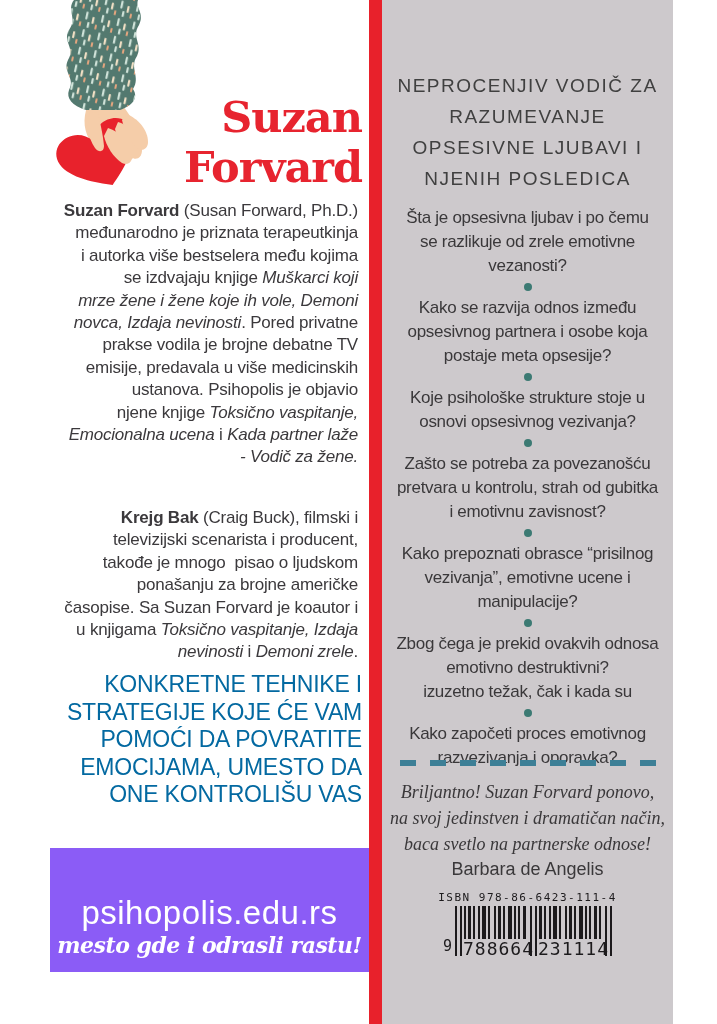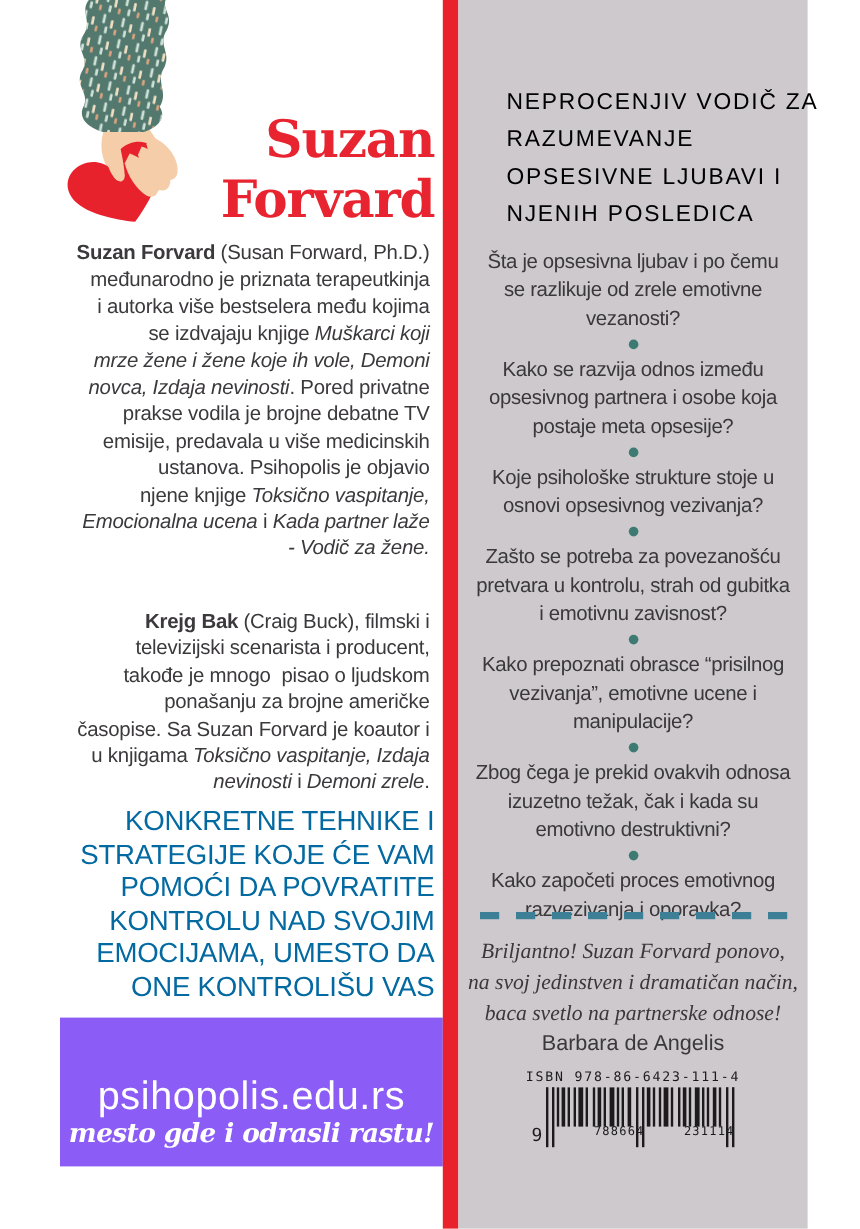--- a/index.html
+++ b/index.html
@@ -23,22 +23,22 @@
   .site-block{position:absolute;left:50px;top:848px;width:319px;height:124px;
               text-align:center;box-sizing:border-box;padding-top:46px;color:#ffffff;}
   .site-url{font-size:33px;font-weight:300;line-height:38px;letter-spacing:0.5px;}
   .site-tagline{font-family:"DejaVu Serif",serif;font-style:italic;font-weight:700;
                 font-size:22px;line-height:26px;letter-spacing:-0.5px;}
 
   
   .red-stripe{position:absolute;left:369px;top:0;width:13px;height:1024px;}
   .right-col{position:absolute;left:382px;top:0;width:291px;height:1024px;}
 
-  .blurb-heading{position:absolute;left:0;top:70px;width:291px;text-align:left;
-                 font-size:19px;line-height:31px;letter-spacing:1.5px;color:#000000;margin-left:40px;}
+  .blurb-heading{position:absolute;left:0;top:70px;width:291px;text-align:center;
+                 font-size:19px;line-height:31px;letter-spacing:1.5px;color:#404040;}
   .bullets{position:absolute;left:0;top:206px;width:291px;text-align:center;
            font-size:17px;line-height:24px;letter-spacing:-0.3px;color:#3a383a;}
   .dot{width:8px;height:8px;border-radius:50%;margin:5px auto;}
   .dashes{position:absolute;left:0;top:760px;width:291px;text-align:center;font-size:0;}
   .dashes span{display:inline-block;width:16px;height:6px;margin:0 7px;}
   .quote{position:absolute;left:0;top:779px;width:291px;text-align:center;
          font-family:"Liberation Serif",serif;font-style:italic;font-size:18px;
          line-height:26px;color:#3a383a;}
   .attribution{position:absolute;left:0;top:859px;width:291px;text-align:center;
                font-size:18px;color:#3a383a;}
@@ -48,21 +48,21 @@
   .barcode-row{margin-top:2px;display:flex;justify-content:center;align-items:flex-start;height:54px;}
   .bc-lead{font-family:"DejaVu Sans Mono",monospace;font-size:15px;padding-top:31px;padding-right:3px;}
   .bc-guard{width:7px;height:50px;position:relative;}
   .bc-guard i{position:absolute;top:0;width:2px;height:50px;background:#1c1a1c;}
   .bc-guard i:first-child{left:0;}
   .bc-guard i:last-child{right:0;}
   .bc-group{width:66px;height:50px;position:relative;margin:0 1px;}
   .bc-bars{position:absolute;left:0;top:0;width:66px;height:33px;font-size:0;white-space:nowrap;overflow:hidden;}
   .bc-bars i{display:inline-block;height:33px;background:#1c1a1c;vertical-align:top;}
   .bc-num{position:absolute;left:0;top:32px;width:50px;text-align:center;
-          font-family:"DejaVu Sans Mono",monospace;font-size:10px;letter-spacing:1px;padding-left:28px;}
+          font-family:"DejaVu Sans Mono",monospace;font-size:18px;letter-spacing:1px;}
 </style>
 </head>
 <body>
 
 <div class="page">
 
   <svg class="illustration" viewBox="0 0 130 196">
     <defs>
       <pattern id="sleevedash" width="16" height="18" patternUnits="userSpaceOnUse" patternTransform="rotate(12)">
         <rect width="16" height="18" fill="none"></rect>
@@ -118,21 +118,20 @@
       <div><span>ponašanju za brojne američke</span></div>
       <div><span>časopise. Sa Suzan Forvard je koautor i</span></div>
       <div><span>u knjigama </span><span class="seg-i">Toksično vaspitanje, Izdaja</span></div>
       <div><span class="seg-i">nevinosti</span><span> i </span><span class="seg-i">Demoni zrele</span><span>.</span></div>
     </div>
 
   <div class="callout lines">
       <div><span>KONKRETNE TEHNIKE I</span></div>
       <div><span>STRATEGIJE KOJE ĆE VAM</span></div>
       <div><span>POMOĆI DA POVRATITE</span></div>
-      <div><span>KONTROLU NAD SVOJIM</span></div>
       <div><span>EMOCIJAMA, UMESTO DA</span></div>
       <div><span>ONE KONTROLIŠU VAS</span></div>
     </div>
 
   <div class="site-block" style="background:#8b5cf6">
     <div class="site-url">psihopolis.edu.rs</div>
     <div class="site-tagline">mesto gde i odrasli rastu!</div>
   </div>
 
   <div class="red-stripe" style="background:#e8212b"></div>
@@ -171,22 +170,22 @@
         </div>
         <div class="dot" style="background: rgb(60, 122, 115);"></div>
         <div>
           <div><span>Kako prepoznati obrasce “prisilnog</span></div>
           <div><span>vezivanja”, emotivne ucene i</span></div>
           <div><span>manipulacije?</span></div>
         </div>
         <div class="dot" style="background: rgb(60, 122, 115);"></div>
         <div>
           <div><span>Zbog čega je prekid ovakvih odnosa</span></div>
+          <div><span>emotivno destruktivni?</span></div>
           <div><span>izuzetno težak, čak i kada su</span></div>
-          <div><span>emotivno destruktivni?</span></div>
         </div>
         <div class="dot" style="background: rgb(60, 122, 115);"></div>
         <div>
           <div><span>Kako započeti proces emotivnog</span></div>
           <div><span>razvezivanja i oporavka?</span></div>
         </div>
       </div>
 
     <div class="dashes"><span style="background: rgb(61, 127, 150);"></span><span style="background: rgb(61, 127, 150);"></span><span style="background: rgb(61, 127, 150);"></span><span style="background: rgb(61, 127, 150);"></span><span style="background: rgb(61, 127, 150);"></span><span style="background: rgb(61, 127, 150);"></span><span style="background: rgb(61, 127, 150);"></span><span style="background: rgb(61, 127, 150);"></span><span style="background: rgb(61, 127, 150);"></span></div>
 

